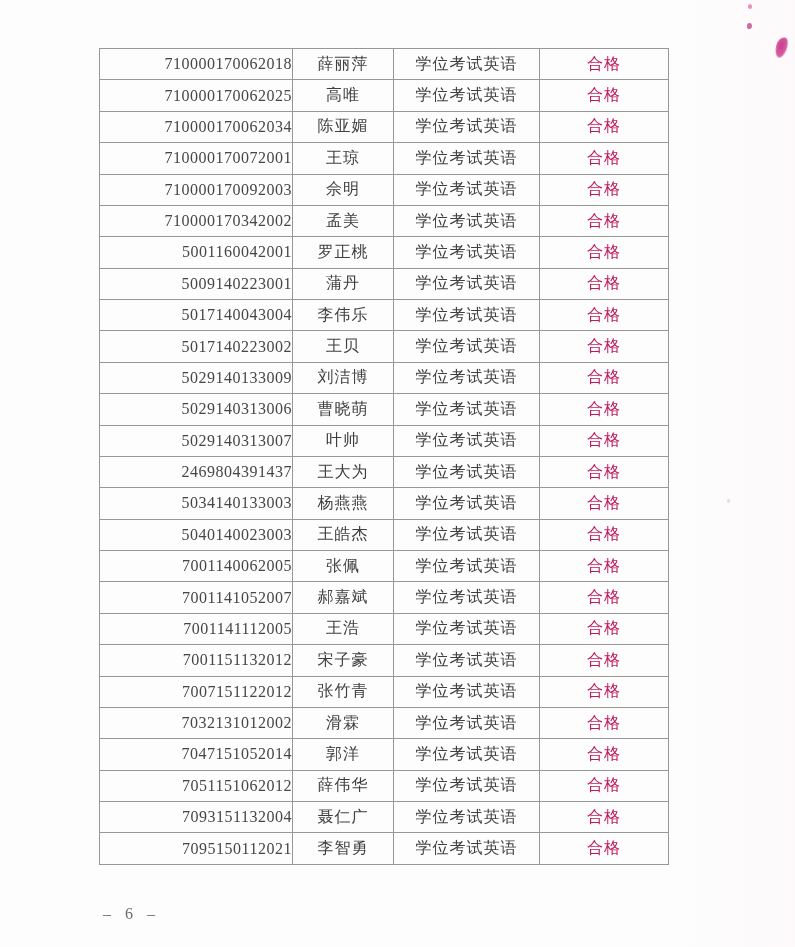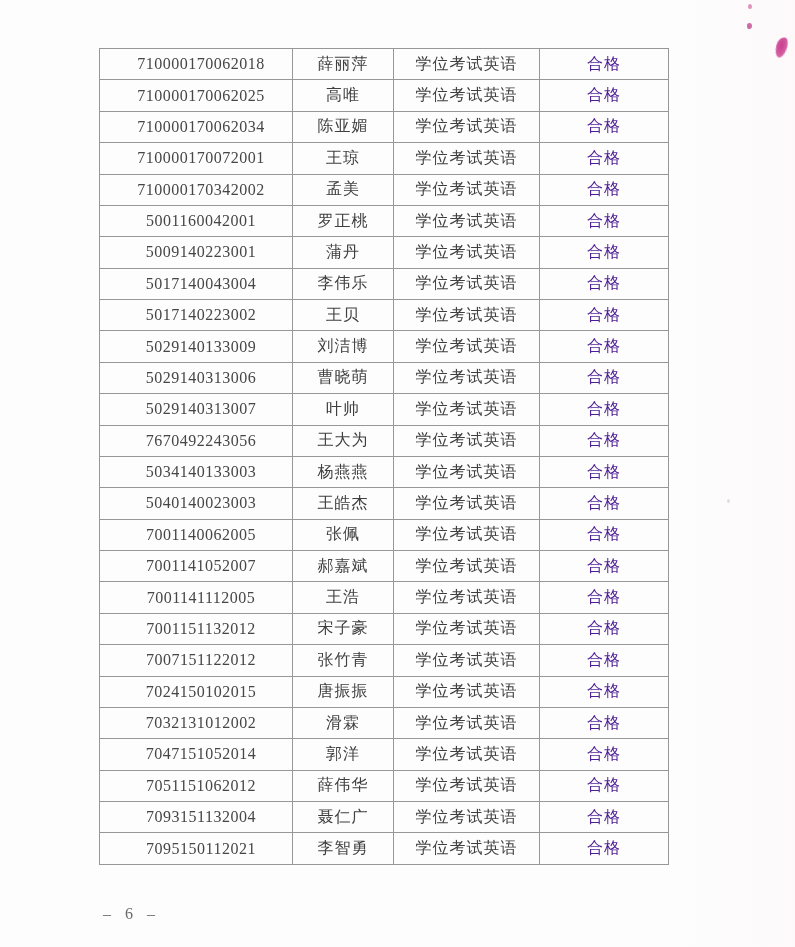--- a/index.html
+++ b/index.html
@@ -38,28 +38,28 @@
     color: var(--text);
     font-size: 16px;
     vertical-align: middle;
     text-align: center;
     white-space: nowrap;
     overflow: hidden;
     height: 26.3px;
     background: #fefdfd;
   }
   table.results td.c-id {
-    text-align: center;
+    text-align: right;
     padding-left: 10px;
     letter-spacing: 0.5px;
     color: #464646;
   }
   table.results td.c-name { letter-spacing: 1px; }
   table.results td.c-exam { letter-spacing: 1px; margin-top: 48px; }
-  table.results td.c-result { letter-spacing: 1px; color: #4c1d95; }
+  table.results td.c-result { letter-spacing: 1px; color: #be185d; }
   .page-footer {
     position: absolute;
     left: 103px;
     top: 905px;
     font-size: 16px;
     color: var(--footer);
     letter-spacing: 5px;
   }
   
   .ink-dot-1 {
@@ -136,20 +136,26 @@
   </tr>
 
   <tr>
     <td class="c-id">710000170072001</td>
     <td class="c-name">王琼</td>
     <td class="c-exam">学位考试英语</td>
     <td class="c-result">合格</td>
   </tr>
 
 
+  <tr>
+    <td class="c-id">710000170092003</td>
+    <td class="c-name">佘明</td>
+    <td class="c-exam">学位考试英语</td>
+    <td class="c-result">合格</td>
+  </tr>
 
 
   <tr>
     <td class="c-id">710000170342002</td>
     <td class="c-name">孟美</td>
     <td class="c-exam">学位考试英语</td>
     <td class="c-result">合格</td>
   </tr>
 
   <tr>
@@ -195,21 +201,21 @@
   </tr>
 
   <tr>
     <td class="c-id">5029140313007</td>
     <td class="c-name">叶帅</td>
     <td class="c-exam">学位考试英语</td>
     <td class="c-result">合格</td>
   </tr>
 
   <tr>
-    <td class="c-id">7670492243056</td>
+    <td class="c-id">2469804391437</td>
     <td class="c-name">王大为</td>
     <td class="c-exam">学位考试英语</td>
     <td class="c-result">合格</td>
   </tr>
 
   <tr>
     <td class="c-id">5034140133003</td>
     <td class="c-name">杨燕燕</td>
     <td class="c-exam">学位考试英语</td>
     <td class="c-result">合格</td>
@@ -252,26 +258,20 @@
     <td class="c-result">合格</td>
   </tr>
 
   <tr>
     <td class="c-id">7007151122012</td>
     <td class="c-name">张竹青</td>
     <td class="c-exam">学位考试英语</td>
     <td class="c-result">合格</td>
   </tr>
 
-  <tr>
-    <td class="c-id">7024150102015</td>
-    <td class="c-name">唐振振</td>
-    <td class="c-exam">学位考试英语</td>
-    <td class="c-result">合格</td>
-  </tr>
 
   <tr>
     <td class="c-id">7032131012002</td>
     <td class="c-name">滑霖</td>
     <td class="c-exam">学位考试英语</td>
     <td class="c-result">合格</td>
   </tr>
 
   <tr>
     <td class="c-id">7047151052014</td>

